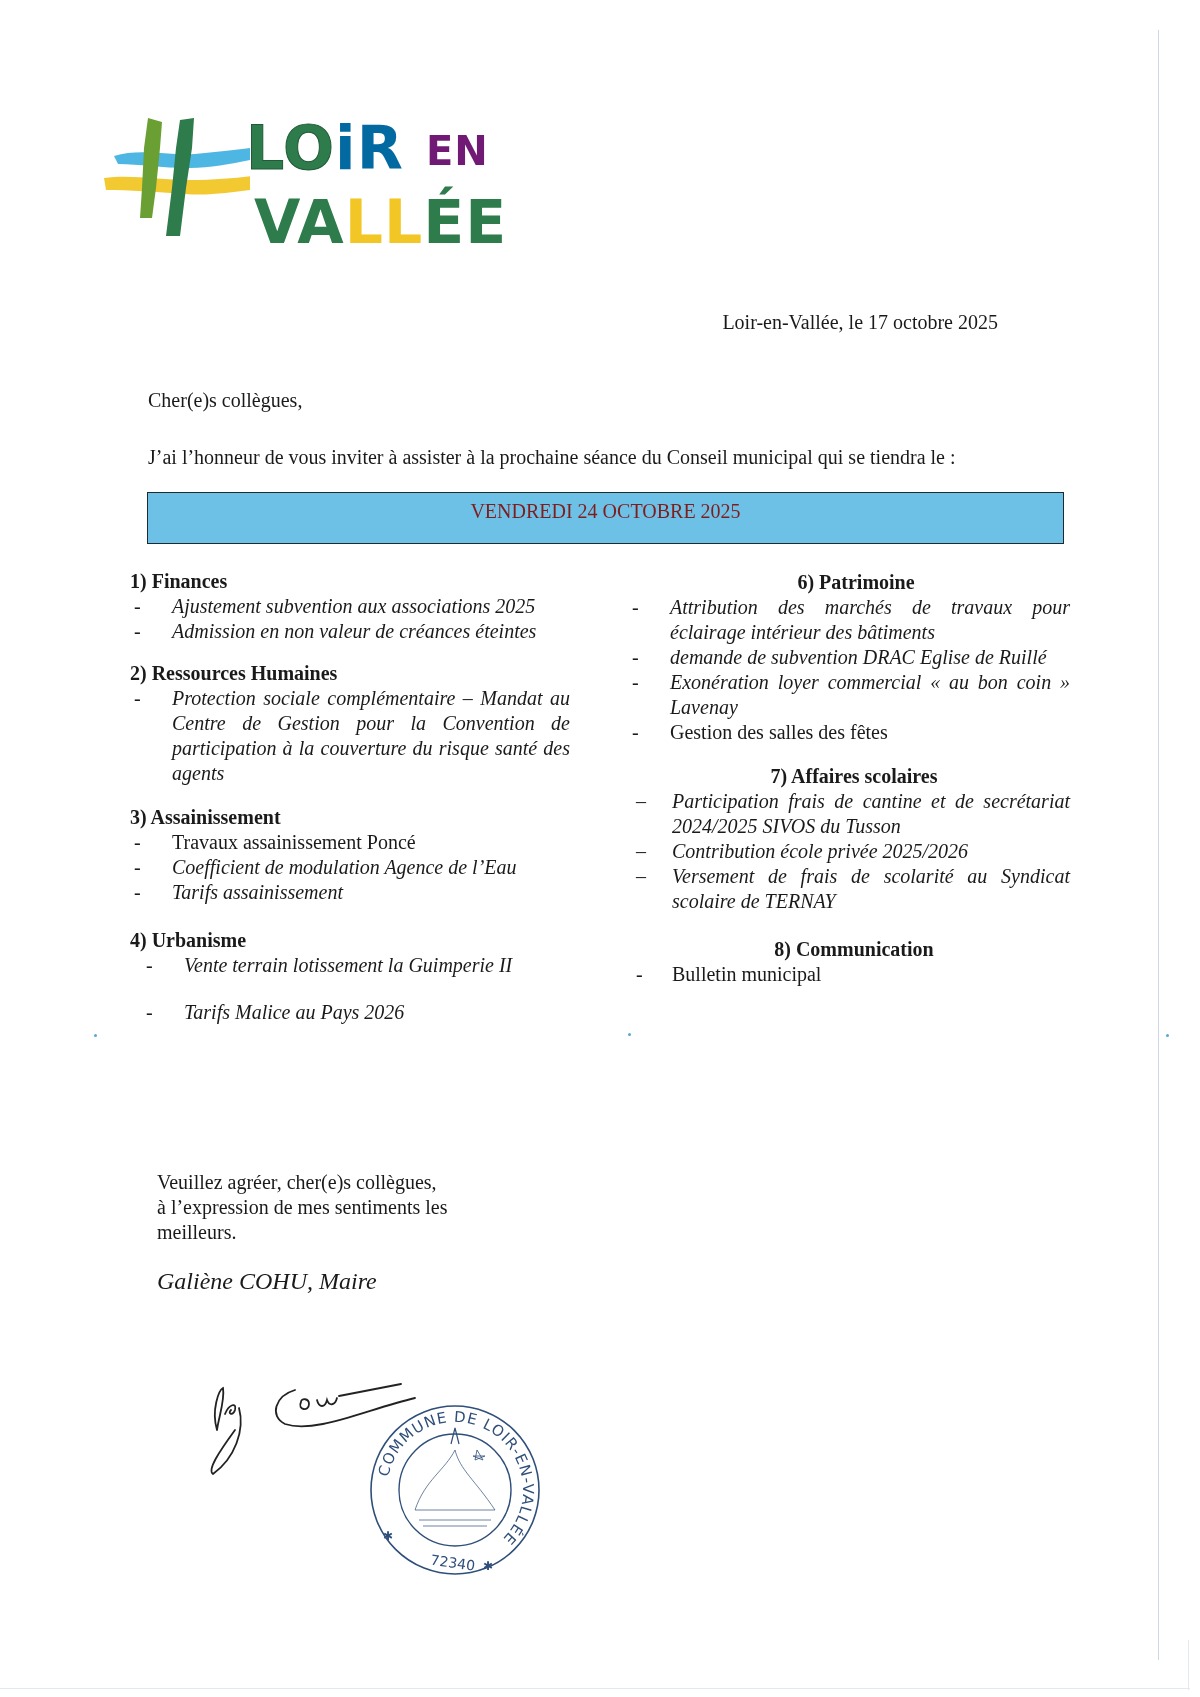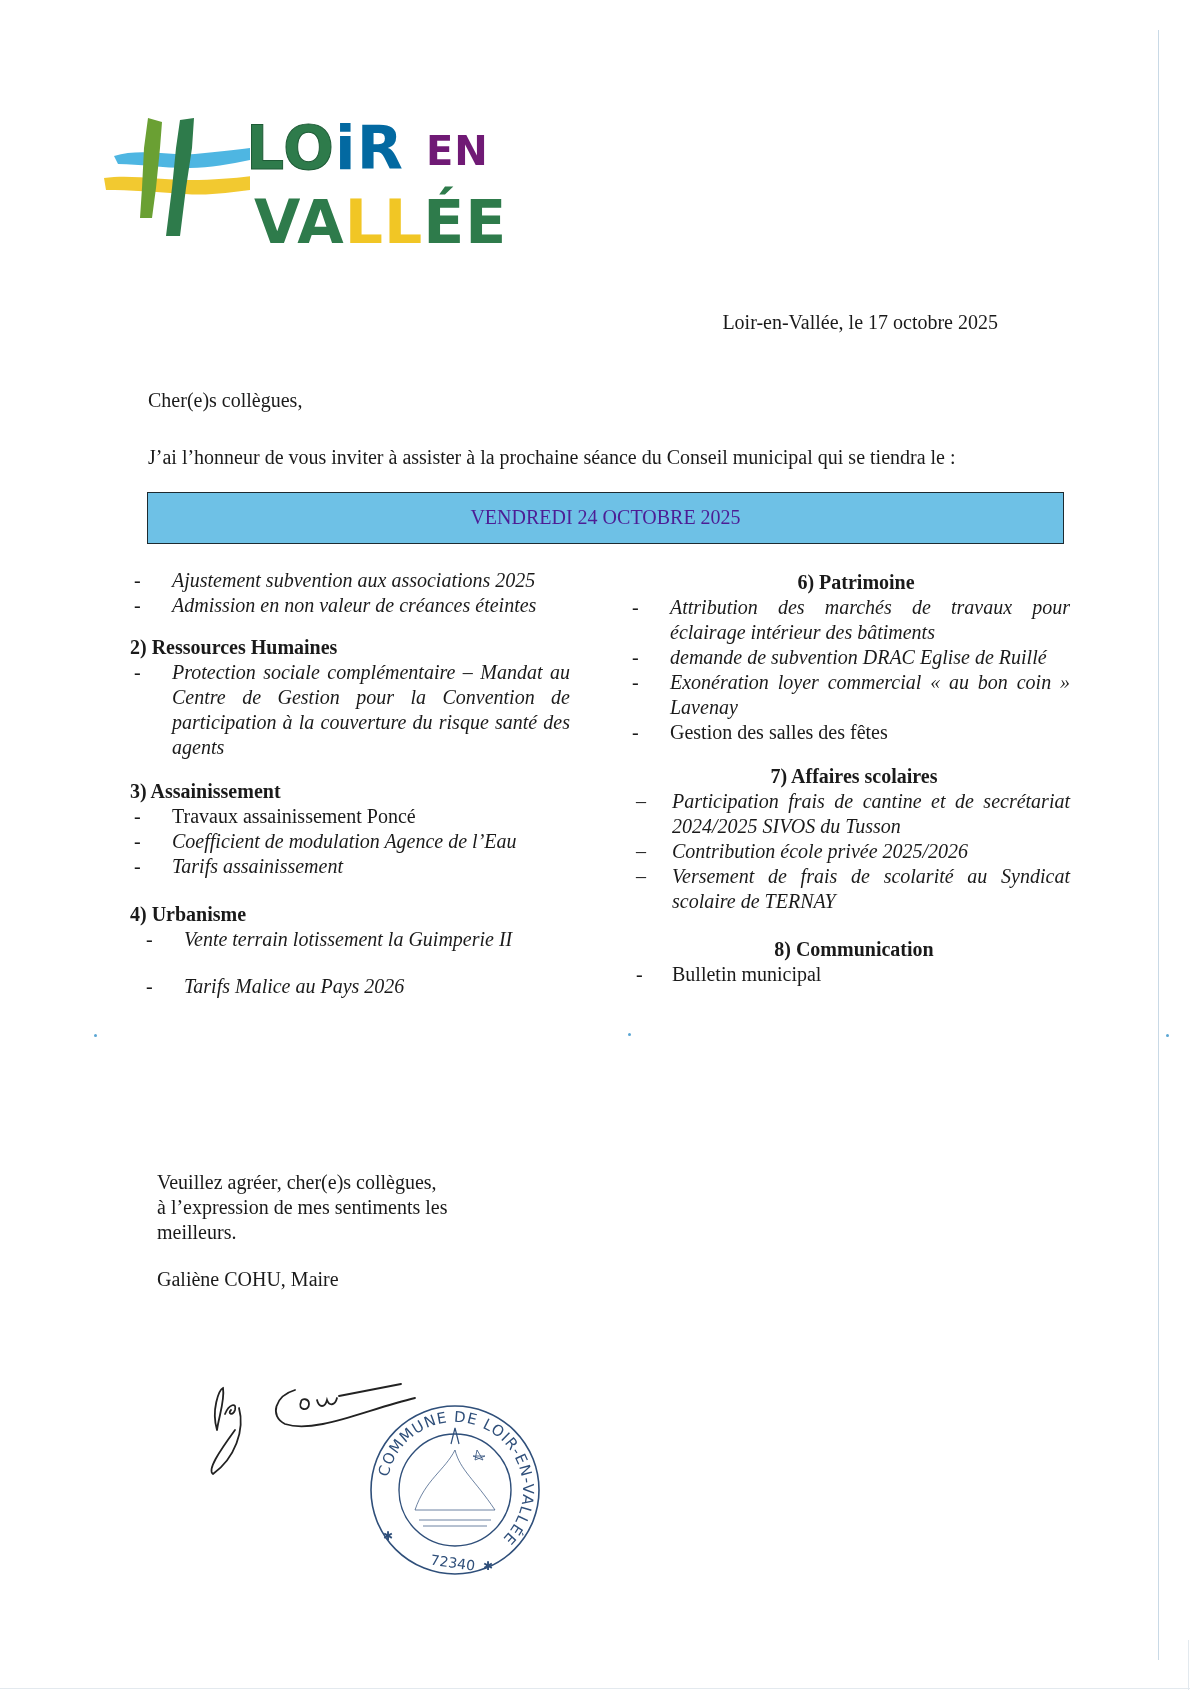--- a/index.html
+++ b/index.html
@@ -21,21 +21,21 @@
     .lw-vallee { font-size: 60px; color: #2e7b4b; }
     .lw-ll { color: #f1c625; }
 
     
     .date-line { position: absolute; right: 202px; top: 311px; font-size: 20px; }
 
     .salutation { position: absolute; left: 148px; top: 389px; font-size: 20px; }
     .intro { position: absolute; left: 148px; top: 446px; font-size: 20px; white-space: nowrap; }
 
     
-    .event-box { position: absolute; left: 147px; top: 492px; width: 917px; height: 52px; background: #6ec1e6; border: 1.5px solid #1d2a30; box-sizing: border-box; text-align: center; font-size: 20px; line-height: 24px; padding-top: 12px; color: #4c1d95; }
+    .event-box { position: absolute; left: 147px; top: 492px; width: 917px; height: 52px; background: #6ec1e6; border: 1.5px solid #1d2a30; box-sizing: border-box; text-align: center; font-size: 20px; line-height: 24px; padding-top: 6px; color: #7f1d1d; }
     .event-box div { white-space: nowrap; }
 
     
     .col { position: absolute; font-size: 20px; line-height: 25px; }
     .col-left { left: 130px; top: 568px; width: 440px; }
     .col-right { left: 640px; top: 569px; width: 430px; }
     .section { margin-bottom: 18px; }
     .sec-title { font-weight: bold; line-height: 26px; }
     .sec-title .it { font-style: italic; }
     .item { position: relative; padding-left: 42px; text-align: justify; text-align-last: left; }
@@ -44,21 +44,21 @@
     .item.indent .dash { left: 16px; }
     .it { font-style: italic; }
     .col-right .item { padding-left: 30px; }
     .col-right .item .dash { left: -8px; }
     .col-right .item.sco { padding-left: 32px; }
     .col-right .item.sco .dash { left: -4px; }
     .col-right .sec-title { padding-left: 2px; text-align: center; }
     .col-right .sec-title.sec7 { padding-left: 0; margin-left: -2px; }
 
     .closing { position: absolute; left: 157px; top: 1170px; font-size: 20px; line-height: 25px; }
-    .signatory { position: absolute; left: 157px; top: 1268px; font-size: 20px; }
+    .signatory { position: absolute; left: 157px; top: 1268px; font-size: 24px; font-style: italic; }
 
     .signature { position: absolute; left: 205px; top: 1370px; }
     .stamp { position: absolute; left: 365px; top: 1400px; }
     .dot { position: absolute; width: 3px; height: 3px; border-radius: 50%; }
   </style>
 </head>
 <body>
 
 <div class="page">
 
@@ -91,20 +91,21 @@
 
   <div class="salutation">Cher(e)s collègues,</div>
   <div class="intro">J’ai l’honneur de vous inviter à assister à la prochaine séance du Conseil municipal qui se tiendra le :</div>
 
   <div class="event-box">
     <div>VENDREDI 24 OCTOBRE 2025</div>
   </div>
 
   <div class="col col-left">
     <div class="section">
+      <div class="sec-title">1) Finances</div>
       <div class="item"><span class="dash">-</span><span class="it">Ajustement subvention aux associations 2025</span></div>
       <div class="item"><span class="dash">-</span><span class="it">Admission en non valeur de créances éteintes</span></div>
     </div>
     <div class="section" style="margin-top:-2px">
       <div class="sec-title">2) Ressources Humaines</div>
       <div class="item"><span class="dash">-</span><span class="it">Protection sociale complémentaire – Mandat au Centre de Gestion pour la Convention de participation à la couverture du risque santé des agents</span></div>
     </div>
     <div class="section">
       <div class="sec-title">3) Assainissement</div>
       <div class="item"><span class="dash">-</span><span>Travaux assainissement Poncé</span></div>

